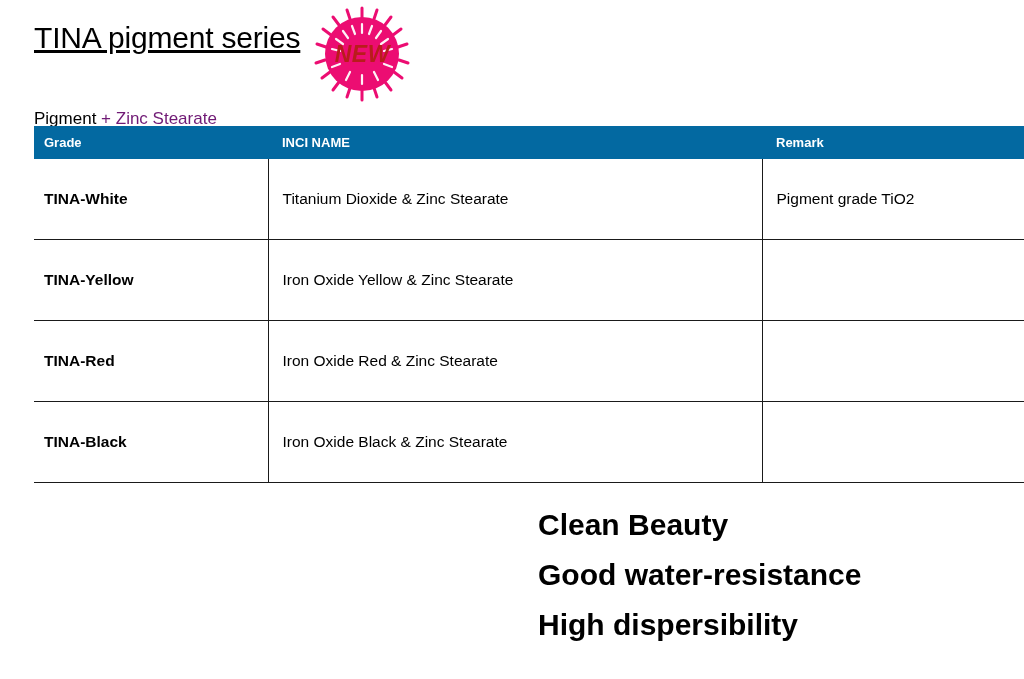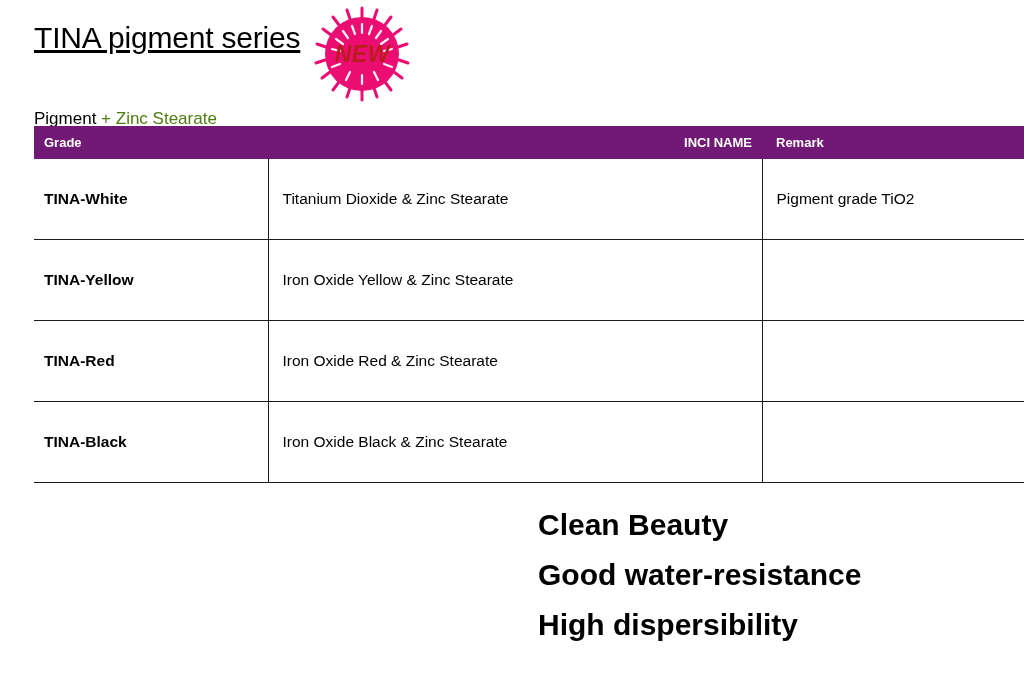--- a/index.html
+++ b/index.html
@@ -67,37 +67,37 @@
     letter-spacing: 0.5px;
   }
 
   .subtitle {
     margin-top: 6px;
     font-size: 17px;
     line-height: 22px;
     white-space: nowrap;
   }
   .subtitle .plus-part {
-    color: #4d7c0f;
+    color: #701a75;
   }
 
   
   .table-wrap {
     position: absolute;
     left: 34px;
     top: 126px;
     width: 940px;
   }
   table.pigment-table {
     border-collapse: collapse;
     width: 940px;
     table-layout: fixed;
   }
   table.pigment-table th {
-    background: #701a75;
+    background: #0369a1;
     color: #ffffff;
     font-size: 13px;
     font-weight: bold;
     text-align: left;
     padding: 7px 10px 8px 10px;
     border: none;
     height: 18px;
   }
   table.pigment-table td {
     border-bottom: 1.5px solid #1a1a1a;
@@ -111,21 +111,21 @@
     font-size: 15.5px;
     padding-left: 10px;
     border-right: 1.5px solid #1a1a1a;
     margin-top: 44px;
   }
   table.pigment-table td.inci-cell {
     border-right: 1.5px solid #1a1a1a;
     margin-left: 17px;
   }
   table.pigment-table tr.head-row th.col-grade { width: 214px; }
-  table.pigment-table tr.head-row th.col-inci  { width: 470px; text-align: right; }
+  table.pigment-table tr.head-row th.col-inci  { width: 470px; }
   table.pigment-table tr.head-row th.col-remark{ width: 256px; }
   table.pigment-table th.col-inci,
   table.pigment-table th.col-remark { padding-left: 14px; }
   table.pigment-table td.inci-cell,
   table.pigment-table td.remark-cell { padding-left: 14px; }
 
   
   .claims {
     position: absolute;
     left: 538px;

